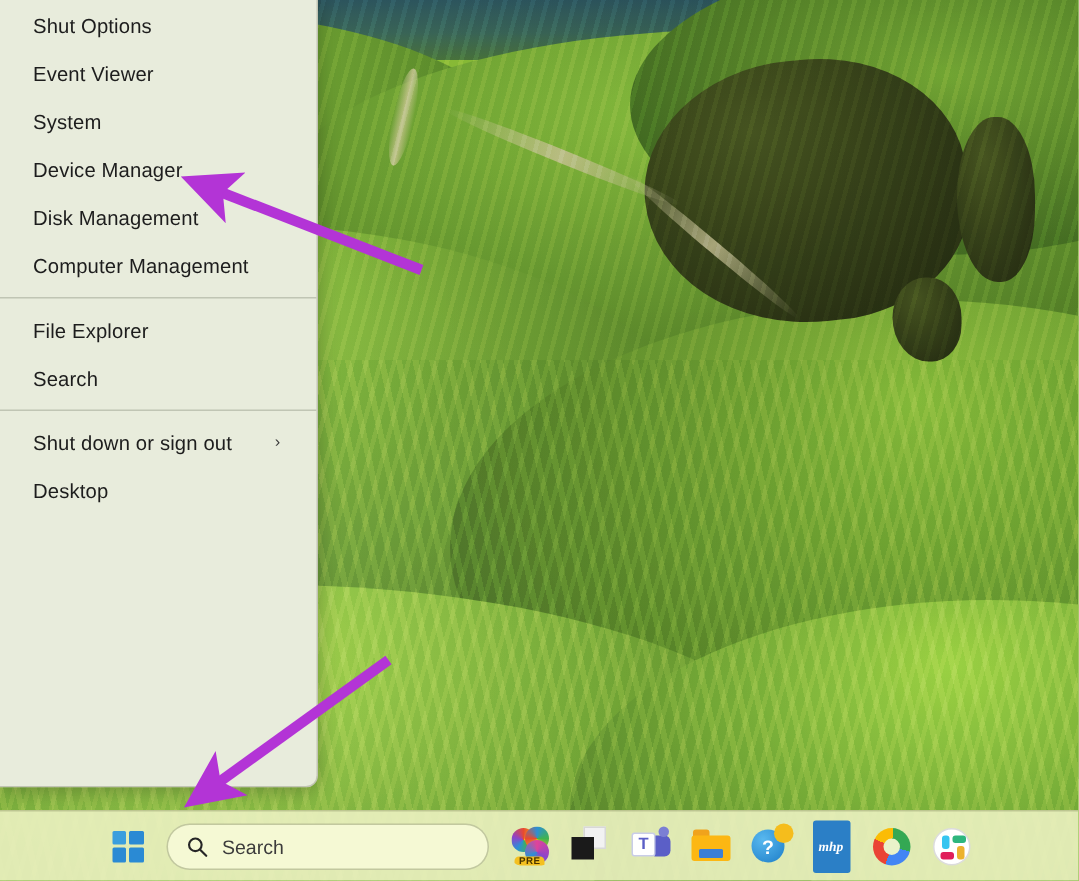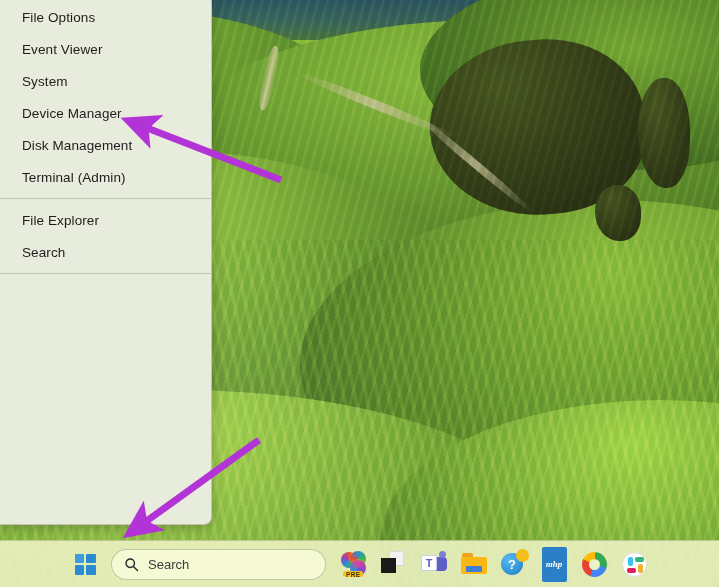--- a/index.html
+++ b/index.html
@@ -269,52 +269,61 @@
     <div class="path p3"></div>
     <div class="rows"></div>
     <div class="rows2"></div>
     <div class="grain"></div>
   </div>
 
   <div id="winx-menu">
 
     <div>
       <div class="menu-item">
-        <span>File Options</span>
+        <span>Shut Options</span>
       </div>
       <div class="menu-item">
         <span>Event Viewer</span>
       </div>
       <div class="menu-item">
         <span>System</span>
       </div>
       <div class="menu-item">
         <span>Device Manager</span>
       </div>
       <div class="menu-item">
         <span>Disk Management</span>
       </div>
       <div class="menu-item">
-        <span>Terminal (Admin)</span>
+        <span>Computer Management</span>
       </div>
     </div>
 
     <div class="menu-sep"></div>
 
     <div>
       <div class="menu-item">
         <span>File Explorer</span>
       </div>
       <div class="menu-item">
         <span>Search</span>
       </div>
     </div>
 
     <div class="menu-sep"></div>
 
+    <div>
+      <div class="menu-item">
+        <span>Shut down or sign out</span>
+        <span class="chevron">›</span>
+      </div>
+      <div class="menu-item">
+        <span>Desktop</span>
+      </div>
+    </div>
 
   </div>
 
   <div id="taskbar">
     <div id="taskbar-inner">
 
       <div class="tb-btn">
         <span class="win-logo">
           <i></i>
             <i></i>

